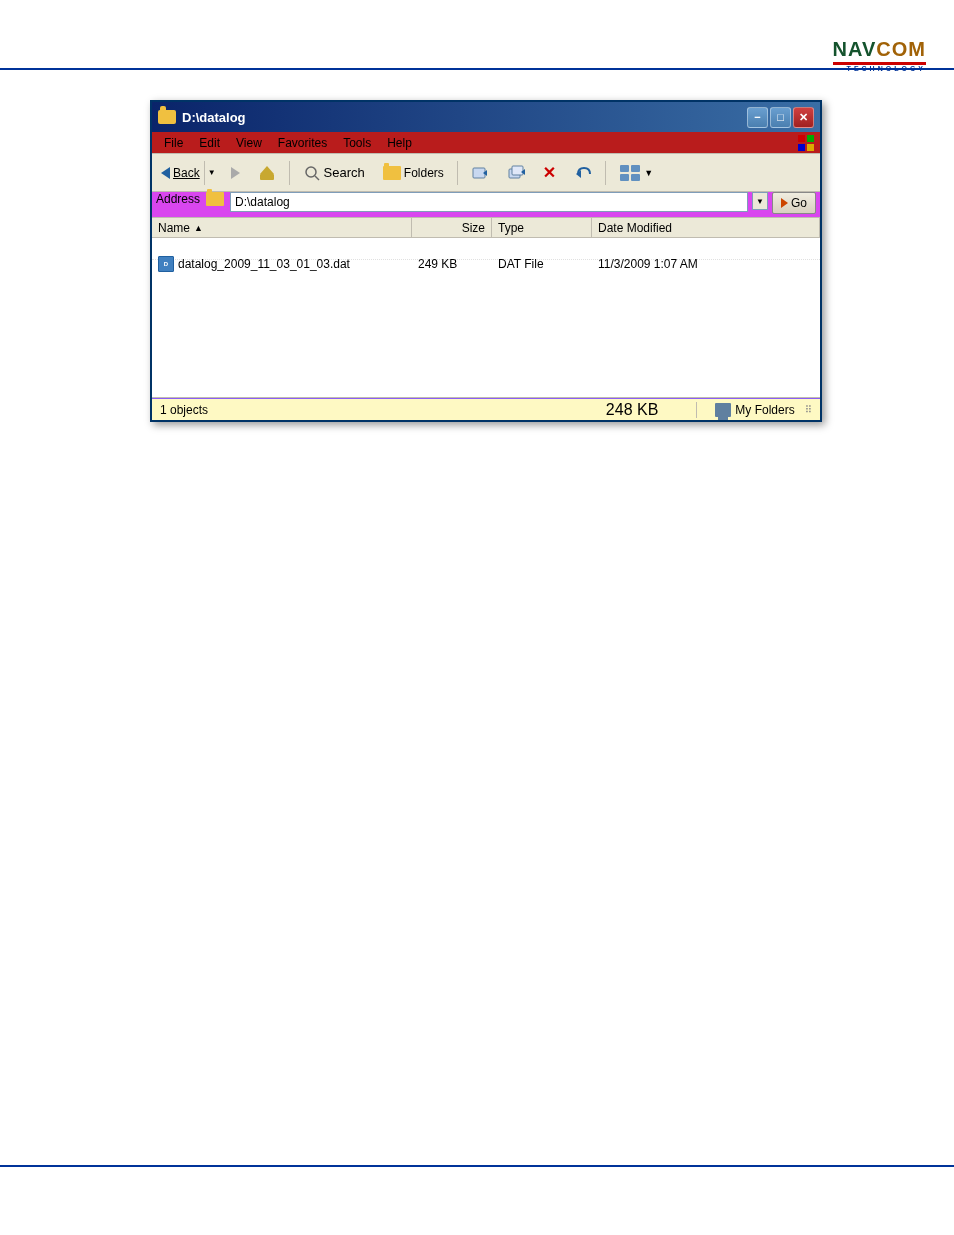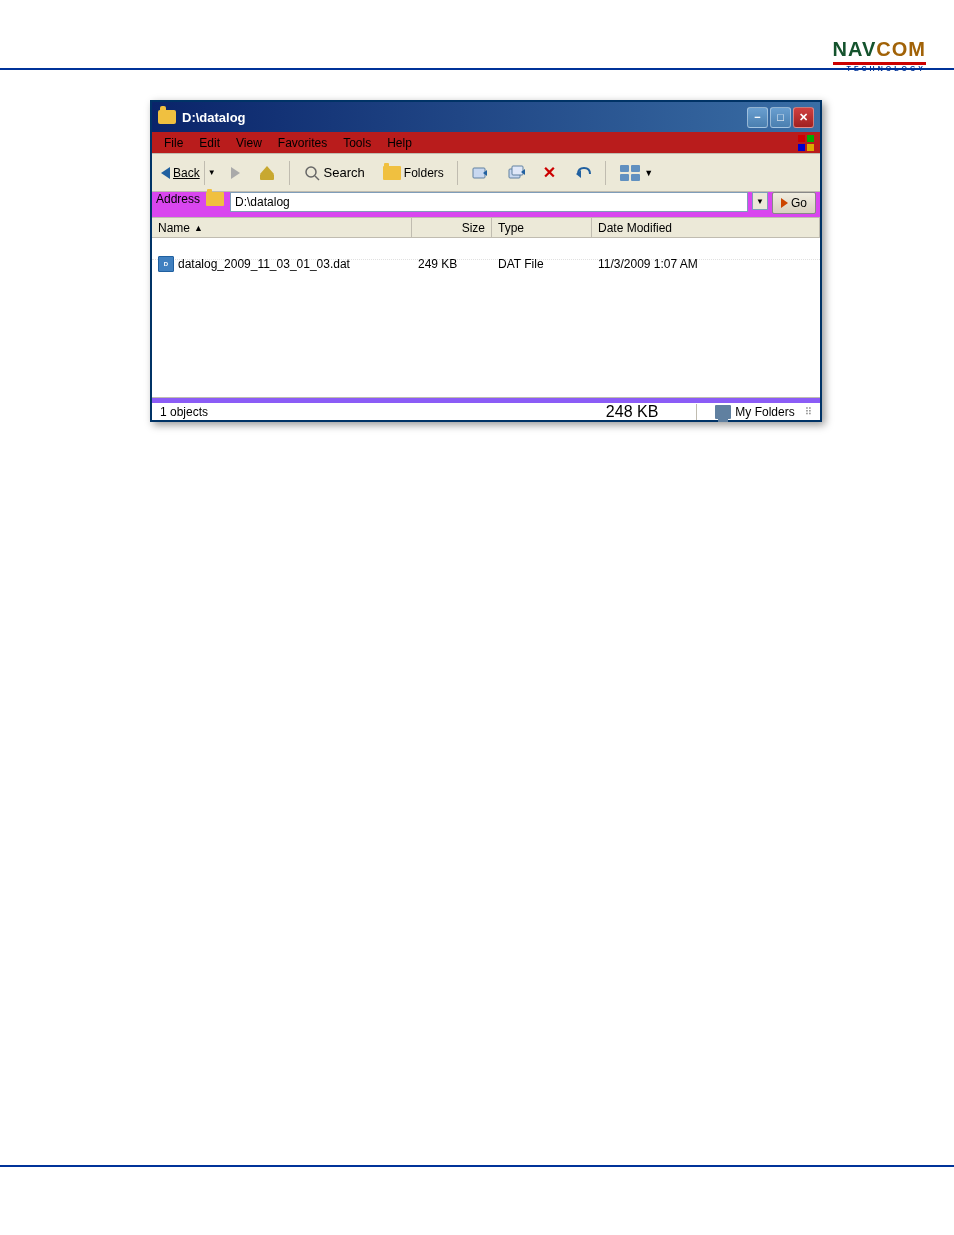--- a/index.html
+++ b/index.html
@@ -377,26 +377,26 @@
       align-items: center;
       justify-content: center;
       font-size: 6px;
       color: white;
       font-weight: bold;
       flex-shrink: 0;
     }
 
     
     .status-bar {
-      background: #ffffff;
+      background: #fef9c3;
       height: 22px;
       display: flex;
       align-items: center;
       padding: 1px 8px;
-      border-top: 5px solid #8b5cf6;
+      border-top: 1px solid #8b5cf6;
       gap: 10px;
     }
     .status-left {
       font-size: 12px;
       font-family: 'Tahoma', sans-serif;
     }
     .status-sep {
       flex: 1;
     }
     .status-right {

